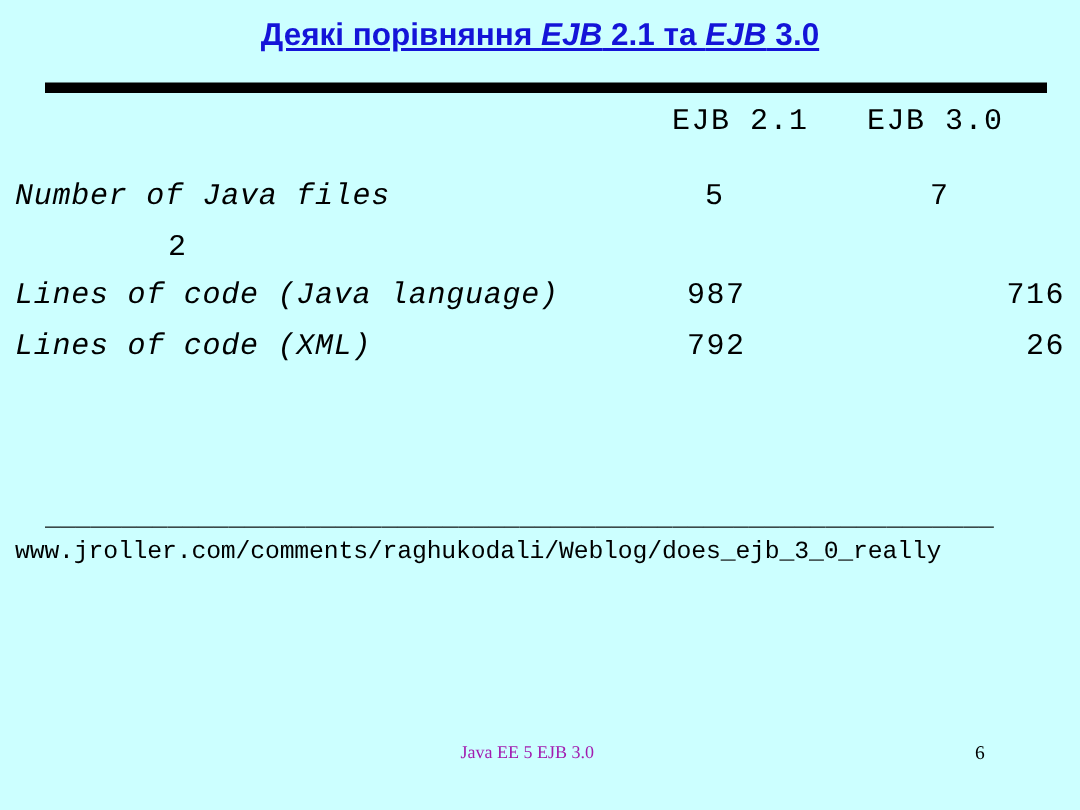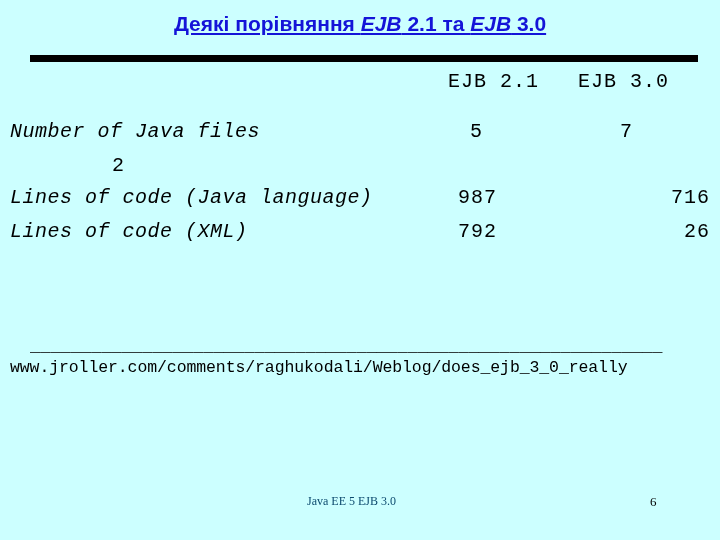--- a/index.html
+++ b/index.html
@@ -152,21 +152,21 @@
     top: 494px;
     width: 720px;
     height: 22px;
   }
   .footer-text {
     position: absolute;
     left: 307px;
     top: 0;
     font-family: "Liberation Serif", serif;
     font-size: 12px;
-    color: #0c4a6e;
+    color: #a21caf;
     white-space: nowrap;
     text-align: center;
   }
   .footer-page {
     position: absolute;
     left: 650px;
     top: 0;
     font-family: "Liberation Serif", serif;
     font-size: 13px;
     color: #000000;

